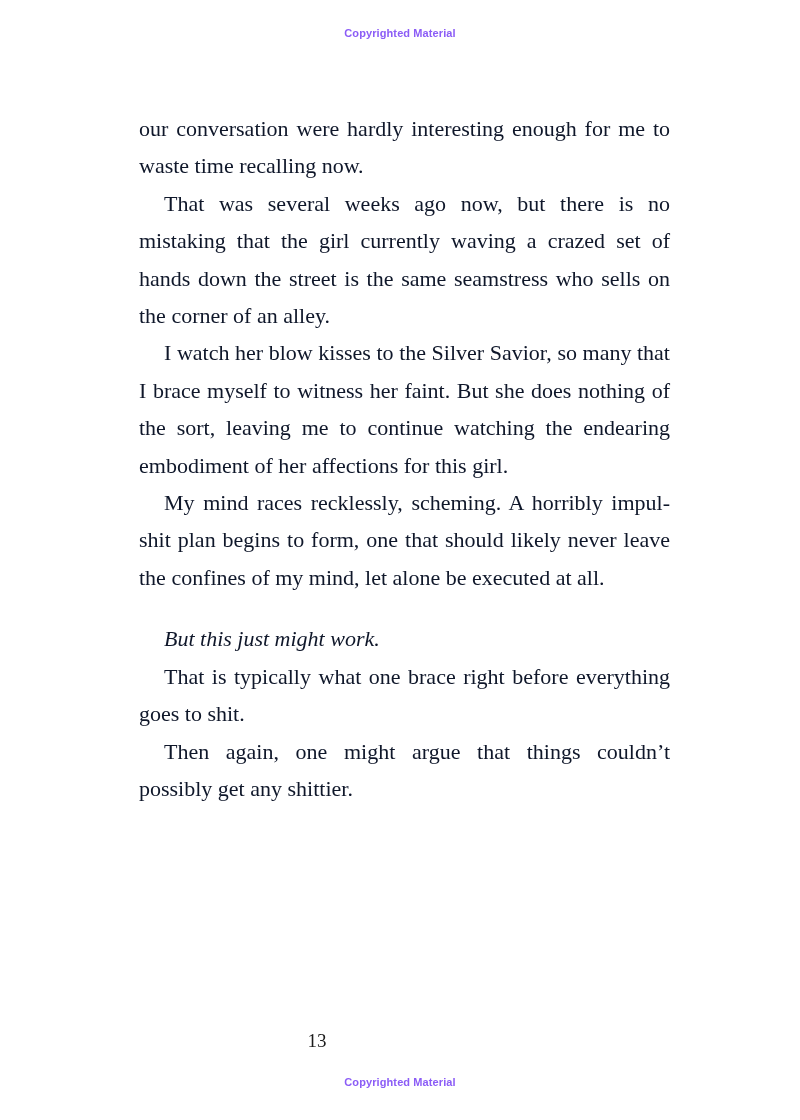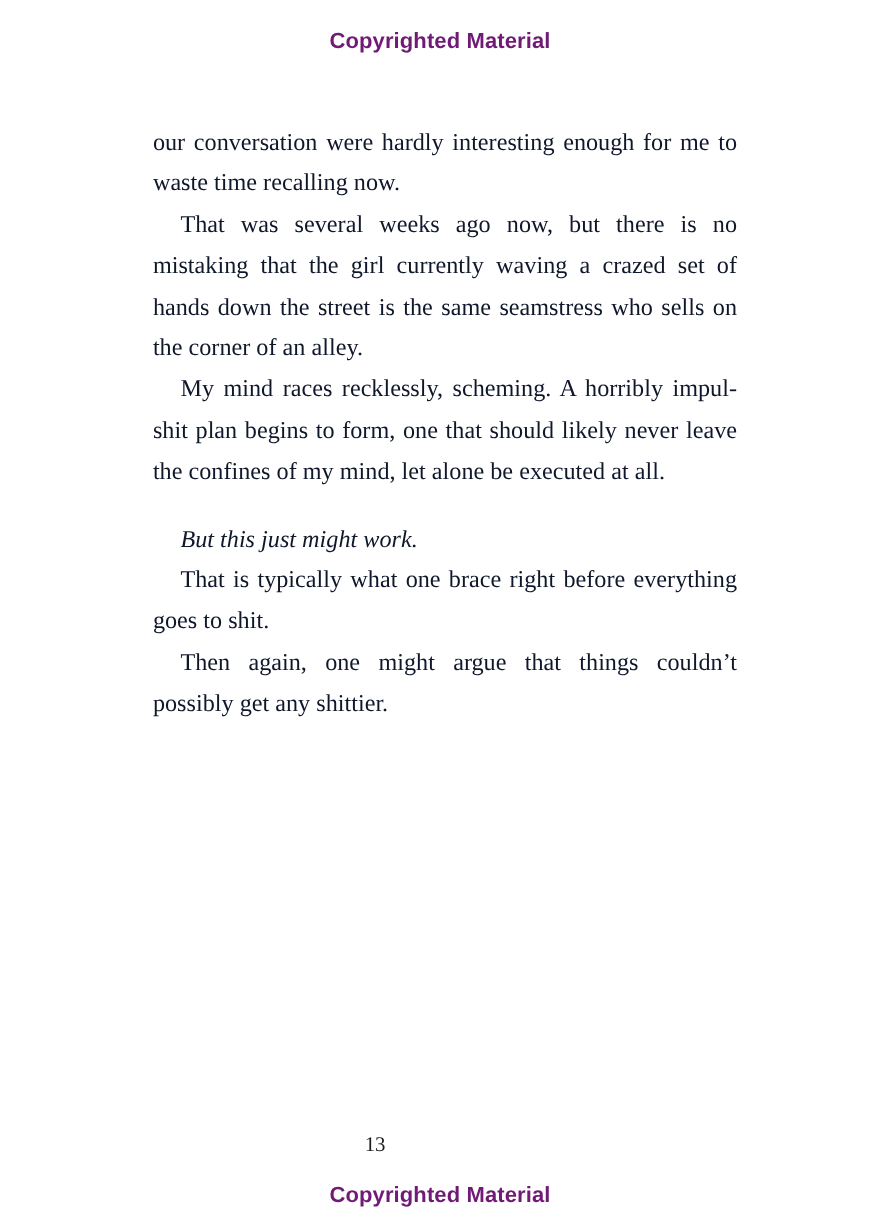--- a/index.html
+++ b/index.html
@@ -13,22 +13,22 @@
       position: relative;
       overflow: hidden;
     }
     .watermark {
       position: absolute;
       left: 0;
       width: 800px;
       text-align: center;
       font-family: "Liberation Sans", sans-serif;
       font-weight: bold;
-      font-size: 20px;
-      color: #701a75;
+      font-size: 11px;
+      color: #8b5cf6;
       letter-spacing: 0.1px;
     }
     .watermark.top { top: 27px; }
     .watermark.bottom { top: 1076px; }
 
     .page-body {
       position: absolute;
       left: 139px;
       top: 110px;
       width: 531px;
@@ -54,31 +54,31 @@
     }
     .page-number {
       position: absolute;
       left: 0;
       top: 1030px;
       width: 634px;
       text-align: center;
       font-family: "Liberation Serif", serif;
       font-size: 19px;
       color: #1c1c1c;
-      padding-left: 24px;
     }
   </style>
 </head>
 <body>
 
 <div class="watermark top">Copyrighted Material</div>
 
 <div class="page-body">
   <p class="no-indent">our conversation were hardly interesting enough for me to waste time recalling now.</p>
   <p>That was several weeks ago now, but there is no mistaking that the girl currently waving a crazed set of hands down the street is the same seamstress who sells on the corner of an alley.</p>
+  <p>I watch her blow kisses to the Silver Savior, so many that I brace myself to witness her faint. But she does nothing of the sort, leaving me to continue watching the endearing embodiment of her affections for this girl.</p>
   <p>My mind races recklessly, scheming. A horribly impul­shit plan begins to form, one that should likely never leave the confines of my mind, let alone be executed at all.</p>
   <p class="italic">But this just might work.</p>
   <p>That is typically what one brace right before every­thing goes to shit.</p>
   <p>Then again, one might argue that things couldn’t possibly get any shittier.</p>
 </div>
 
 <div class="page-number">13</div>
 
 <div class="watermark bottom">Copyrighted Material</div>
 

